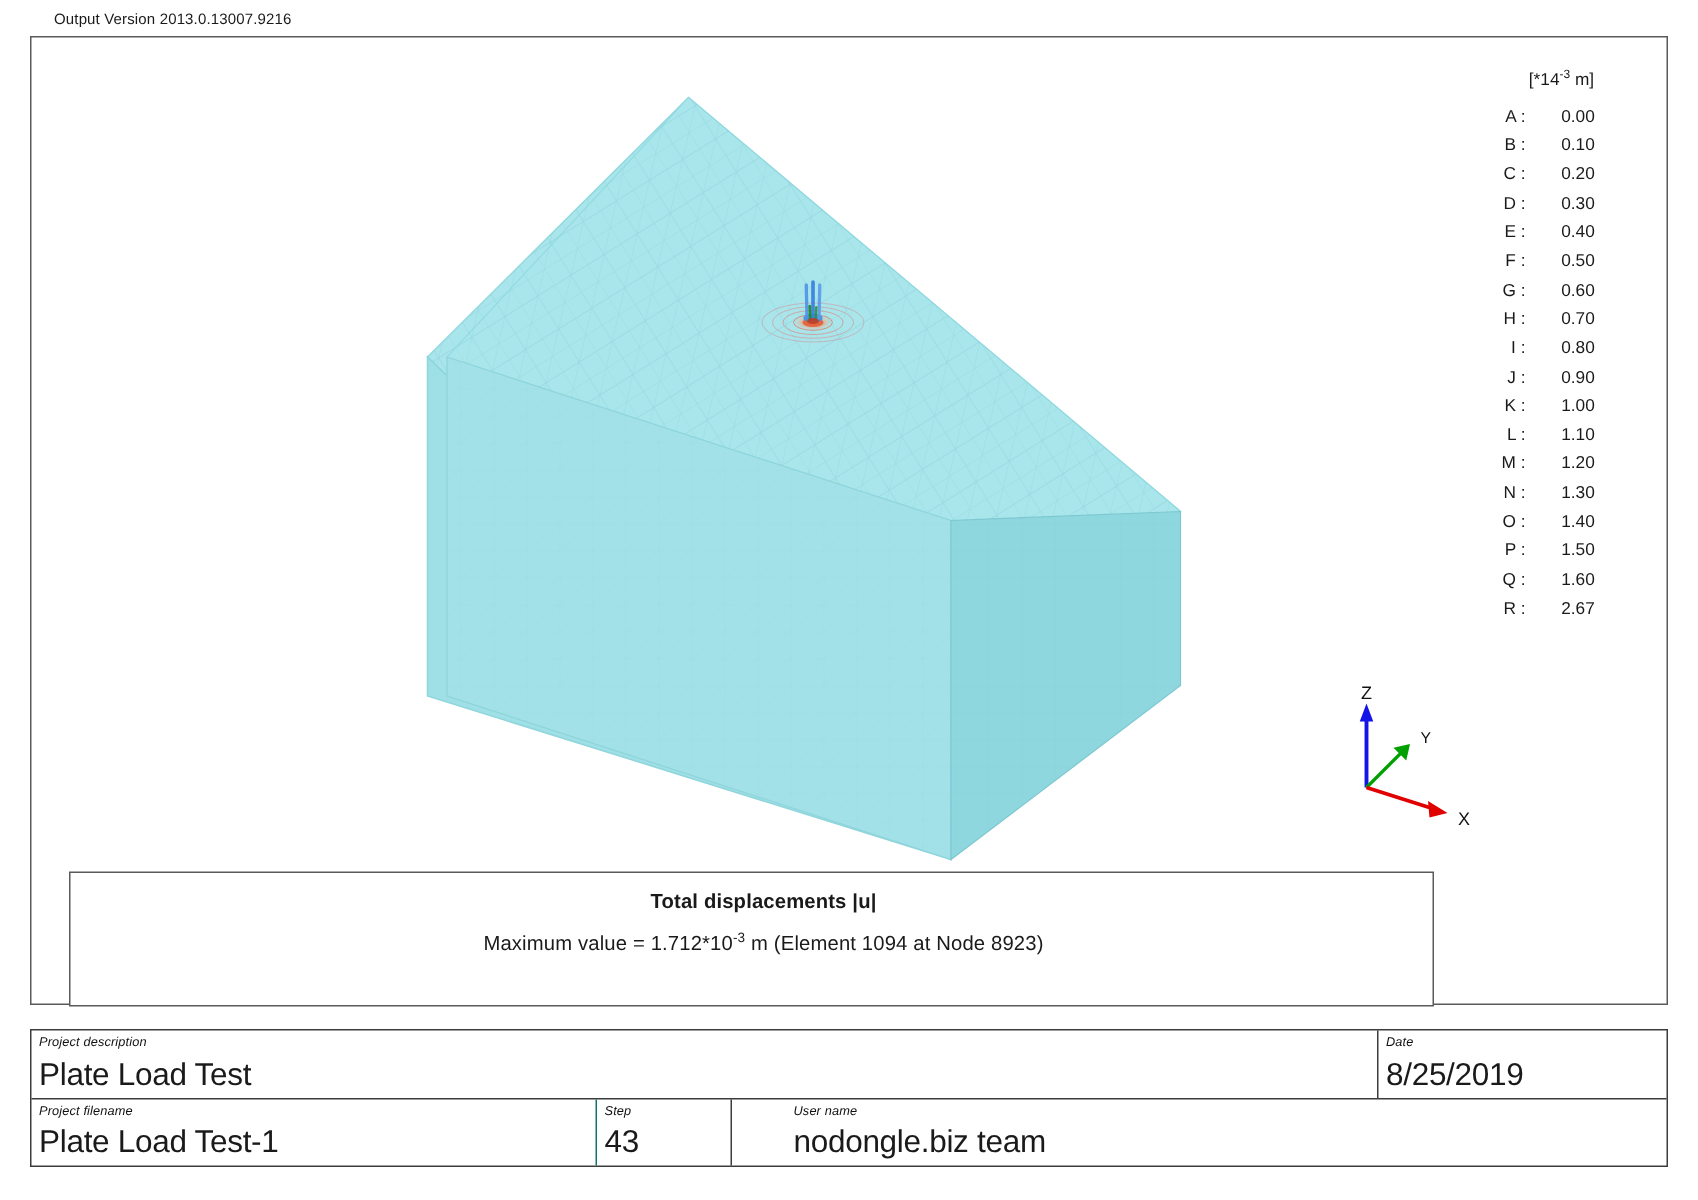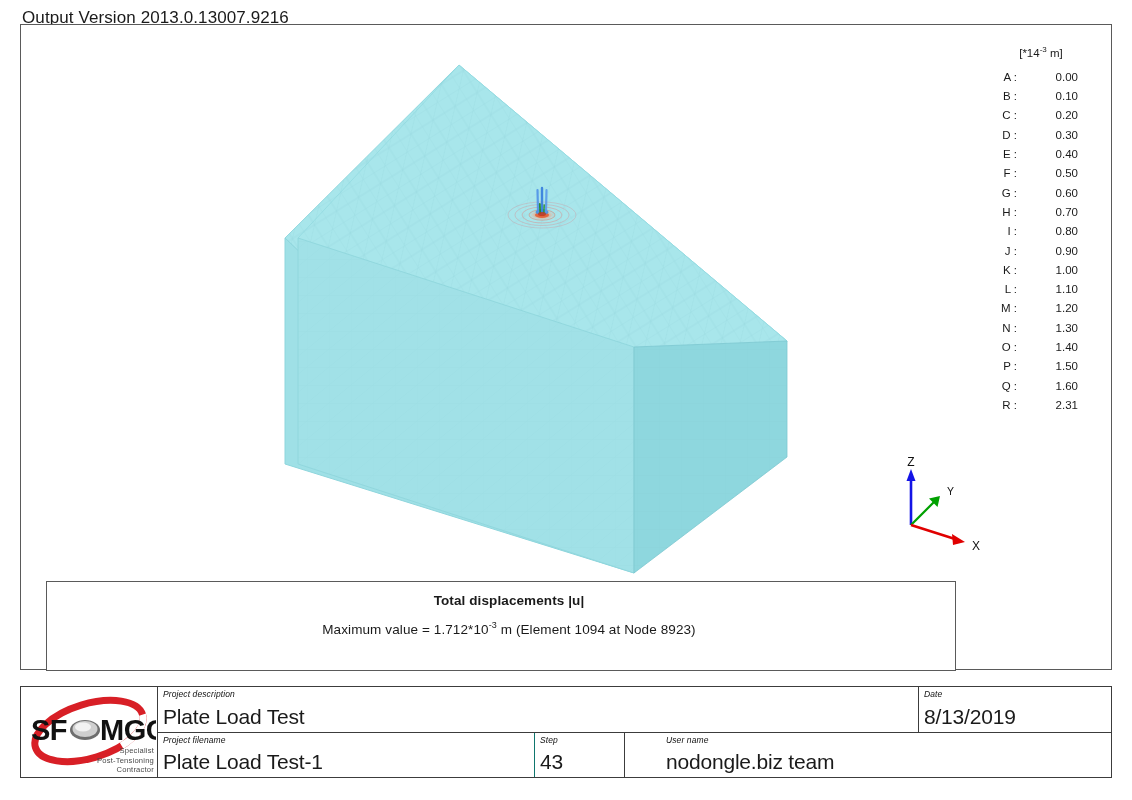--- a/index.html
+++ b/index.html
@@ -1,37 +1,37 @@
 <!DOCTYPE html>
 <html><head>
 <meta charset="utf-8">
 <style>
   html,body{margin:0;padding:0;background:#fff;}
   body{width:1132px;height:800px;position:relative;overflow:hidden;
        font-family:"Liberation Sans",sans-serif;color:#1a1a1a;}
 
   
-  #version-line{position:absolute;left:22px;top:8px;font-size:17px;color:#1a1a1a;
+  #version-line{position:absolute;left:36px;top:8px;font-size:10px;color:#1a1a1a;
                 letter-spacing:.1px;white-space:nowrap;}
 
   
   #plot-frame{position:absolute;left:20px;top:24px;width:1092px;height:646px;
               border:1px solid #5a5a5a;box-sizing:border-box;background:#fff;}
 
   
   #model-viewport{position:absolute;left:0;top:0;width:960px;height:560px;}
   #model-svg{position:absolute;left:0;top:0;}
 
   
   #legend{position:absolute;right:18px;top:20px;width:110px;font-size:11.5px;}
   #legend-unit{text-align:center;margin:0 0 9px 6px;white-space:nowrap;}
   #legend-unit sup{font-size:8px;vertical-align:super;}
   .legend-row{display:flex;align-items:baseline;height:19.3px;line-height:19.3px;}
   .legend-key{width:34px;text-align:right;padding-right:9px;white-space:nowrap;}
-  .legend-val{width:52px;text-align:right;}
+  .legend-val{width:52px;text-align:center;}
 
   
   #axis-triad{position:absolute;left:866px;top:428px;width:104px;height:112px;}
 
   
   #caption-box{position:absolute;left:25px;top:556px;width:910px;height:90px;
                border:1px solid #5a5a5a;box-sizing:border-box;background:#fff;
                padding-top:11px;text-align:center;padding-left:16px;}
   #caption-title{font-size:13.5px;font-weight:bold;letter-spacing:.1px;}
   #caption-sub{font-size:13.5px;margin-top:12px;letter-spacing:.1px;}
@@ -203,21 +203,21 @@
     <div class="legend-row">
       <span class="legend-key">P :</span>
       <span class="legend-val">1.50</span>
       </div>
     <div class="legend-row">
       <span class="legend-key">Q :</span>
       <span class="legend-val">1.60</span>
       </div>
     <div class="legend-row">
       <span class="legend-key">R :</span>
-      <span class="legend-val">2.31</span>
+      <span class="legend-val">2.67</span>
       </div>
   </div>
 
   <svg id="axis-triad" viewBox="0 0 104 112">
 
     <line x1="24" y1="72" x2="24" y2="24" stroke="#1414e6" stroke-width="2.6"></line>
     <polygon points="24,16 19.5,28 28.5,28" fill="#1414e6"></polygon>
     <text x="24" y="13" font-size="12" text-anchor="middle" fill="#111" font-family="Liberation Sans, sans-serif">Z</text>
 
     <line x1="24" y1="72" x2="48" y2="48" stroke="#00a000" stroke-width="2.2"></line>
@@ -233,50 +233,30 @@
     <div id="caption-title">Total displacements |u|</div>
     <div id="caption-sub">
       <span>Maximum value = 1.712*10</span><sup>-3</sup><span> m (Element 1094 at Node 8923)</span>
     </div>
   </div>
 
 </div>
 
 <div id="title-block">
 
-  <div class="tb-cell" id="tb-logo">
-    <svg id="logo-wrap" viewBox="0 0 133 88">
-
-      <ellipse cx="66" cy="43" rx="56" ry="27" fill="none" stroke="#d81f26" stroke-width="7" transform="rotate(-17 66 43)"></ellipse>
-      <ellipse cx="66" cy="43" rx="56" ry="27" fill="none" stroke="#ffffff" stroke-width="7" stroke-dasharray="52 300" stroke-dashoffset="12" transform="rotate(-17 66 43)"></ellipse>
-
-      <text x="8" y="52" font-size="29" font-weight="bold" fill="#111" font-family="Liberation Sans, sans-serif" letter-spacing="-0.5">SF</text>
-
-      <ellipse cx="62" cy="42" rx="15" ry="10" fill="#6e6e6e"></ellipse>
-      <ellipse cx="62" cy="41" rx="12.5" ry="8" fill="#cfcfcf"></ellipse>
-      <ellipse cx="60" cy="39" rx="8" ry="4.5" fill="#f2f2f2"></ellipse>
-
-      <text x="77" y="52" font-size="29" font-weight="bold" fill="#111" font-family="Liberation Sans, sans-serif" letter-spacing="-0.5">MGC</text>
-    </svg>
-    <div id="logo-tag">
-      <div>Specialist</div>
-      <div>Post-Tensioning</div>
-      <div>Contractor</div>
-    </div>
-  </div>
 
   <div id="tb-right">
     <div class="tb-row top">
       <div class="tb-cell" id="tb-desc">
         <span class="tb-label">Project description</span>
         <span class="tb-value">Plate Load Test</span>
       </div>
       <div class="tb-cell" id="tb-date">
         <span class="tb-label">Date</span>
-        <span class="tb-value">8/13/2019</span>
+        <span class="tb-value">8/25/2019</span>
       </div>
     </div>
     <div class="tb-row">
       <div class="tb-cell" id="tb-file">
         <span class="tb-label">Project filename</span>
         <span class="tb-value">Plate Load Test-1</span>
       </div>
       <div class="tb-cell" id="tb-step">
         <span class="tb-label">Step</span>
         <span class="tb-value">43</span>

